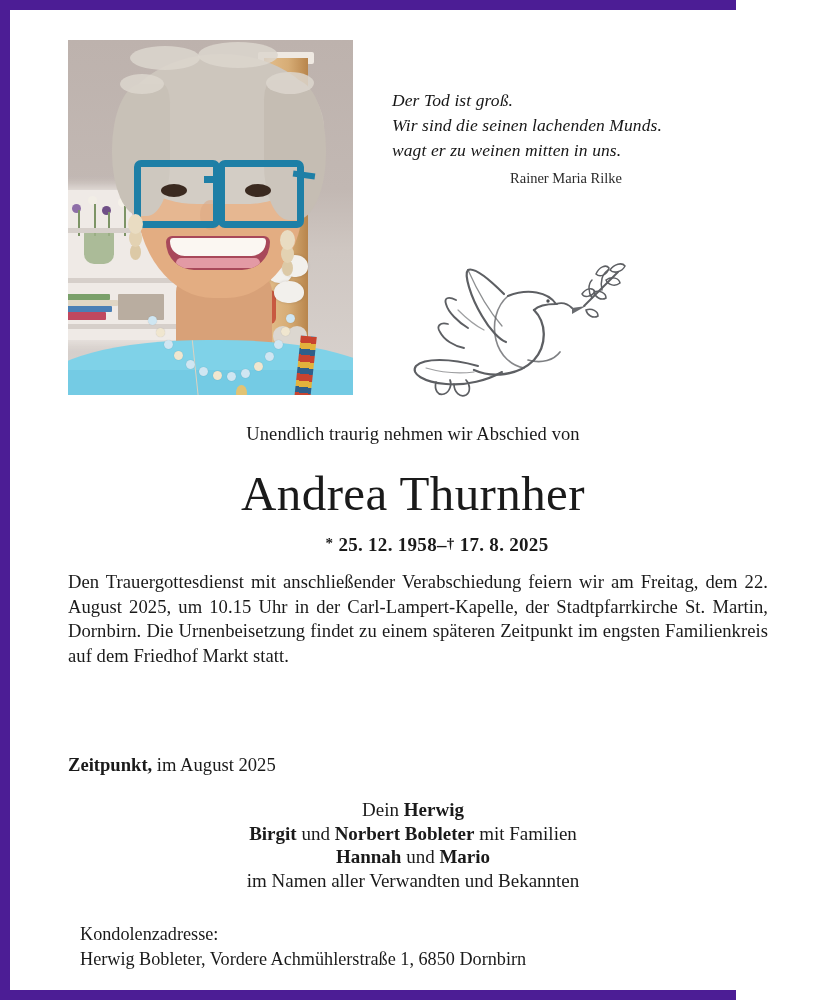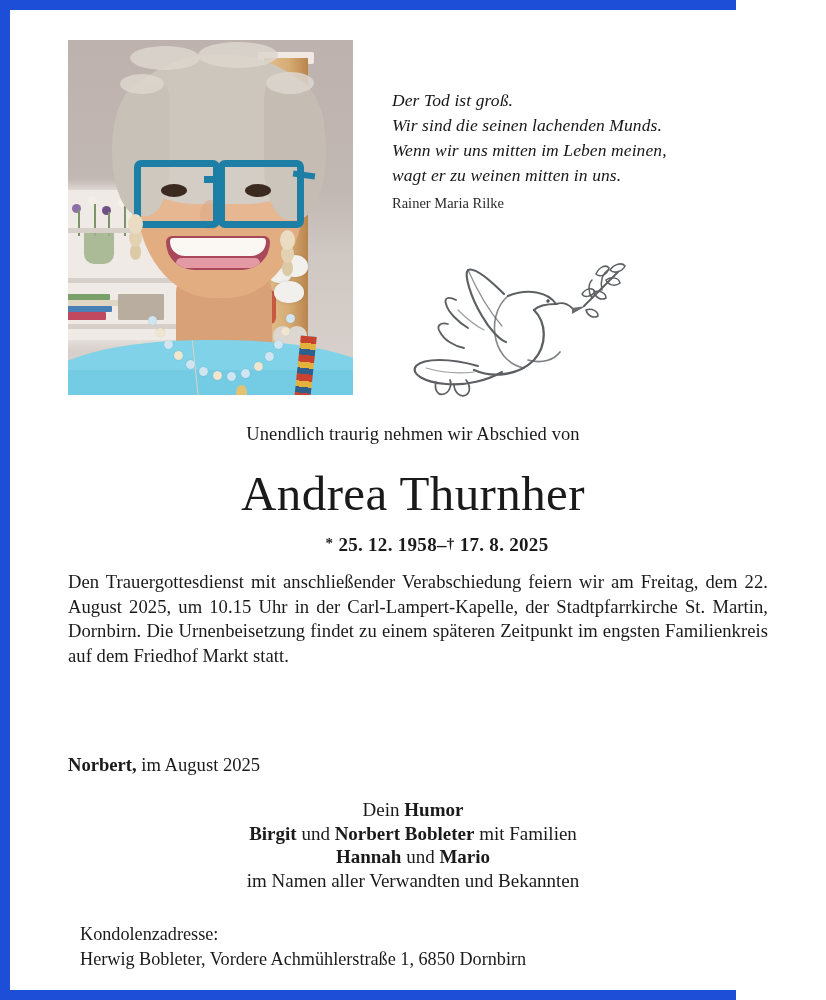--- a/index.html
+++ b/index.html
@@ -1,19 +1,19 @@
 <!DOCTYPE html>
 <html><head>
 <meta charset="utf-8">
 <style>
   html,body{margin:0;padding:0;background:#ffffff;}
   body{width:826px;height:1000px;overflow:hidden;
        font-family:"Liberation Serif","DejaVu Serif",serif;color:#1a1a1a;}
 
-  .page{position:absolute;left:0;top:0;width:736px;height:1000px;background:#1d4ed8;}
+  .page{position:absolute;left:0;top:0;width:736px;height:1000px;background:#4c1d95;}
   .sheet{position:absolute;left:10px;top:10px;width:806px;height:980px;background:#ffffff;}
 
   
   .top{position:absolute;left:0;top:0;width:806px;height:385px;}
 
   .photo{position:absolute;left:58px;top:30px;width:285px;height:355px;overflow:hidden;background:#b7aca7;}
   .ph-bg{position:absolute;inset:0;background:
       linear-gradient(180deg,#bdb2ad 0%,#c2b8b3 42%,#cfc7c2 60%,#d9d3cf 100%);}
   
   .ph-shelfunit{position:absolute;left:-6px;top:150px;width:130px;height:150px;background:#efeae6;
@@ -71,21 +71,21 @@
       repeating-linear-gradient(180deg,#c8432f 0 7px,#e3b23c 7px 13px,#2f5f8a 13px 19px);transform:rotate(6deg);}
   
   .nk{position:absolute;width:9px;height:9px;border-radius:50%;background:#cfe6f2;box-shadow:0 0 1px rgba(0,0,0,.2);}
   .nk.cream{background:#f0e6cf;}
   .ph-pend{position:absolute;left:168px;top:345px;width:11px;height:16px;background:#e2c373;border-radius:50%;}
   .ph-chain{position:absolute;left:128px;top:300px;width:1px;height:80px;background:#ddd2c0;transform:rotate(-6deg);}
 
   
   .poem{position:absolute;left:382px;top:78px;width:348px;}
   .poem .ln{font-style:italic;font-size:17.5px;line-height:25px;letter-spacing:.1px;color:#161616;white-space:nowrap;}
-  .attrib{margin-top:7px;text-align:left;font-size:14.5px;color:#2b2b2b;}
+  .attrib{margin-top:7px;text-align:center;font-size:14.5px;color:#2b2b2b;}
 
   
   .dove{position:absolute;left:386px;top:238px;width:230px;height:150px;}
 
   
   .lead{position:absolute;left:0;top:414px;width:806px;text-align:center;
         font-size:18.5px;letter-spacing:.1px;}
   .nm{position:absolute;left:0;top:455px;width:806px;text-align:center;
       font-size:49px;line-height:58px;letter-spacing:.4px;font-weight:400;}
   .dates{position:absolute;left:0;top:524px;width:806px;text-align:center;
@@ -203,21 +203,20 @@
         <div class="nk" style="left:206px;top:300px;"></div>
         <div class="nk cream" style="left:213px;top:287px;"></div>
         <div class="nk" style="left:218px;top:274px;"></div>
         <div class="ph-pend"></div>
       </div>
     </div>
 
     <div class="poem">
       <div class="ln">Der Tod ist groß.</div>
       <div class="ln">Wir sind die seinen lachenden Munds.</div>
-      <div class="ln">Wenn wir uns mitten im Leben meinen,</div>
       <div class="ln">wagt er zu weinen mitten in uns.</div>
       <div class="attrib">Rainer Maria Rilke</div>
     </div>
 
     <div class="dove">
       <svg viewBox="0 0 230 150" width="230" height="150" aria-hidden="true">
         <g fill="none" stroke="#5d5f63" stroke-linecap="round">
 
           <path d="M112 48 C132 40 152 44 160 56 C150 56 142 58 138 62" stroke-width="2.1"></path>
           <path d="M138 62 C150 74 152 96 138 112 C122 128 96 130 78 122" stroke-width="2.3"></path>
@@ -265,25 +264,25 @@
     <span class="sym">*</span>
     <span>25. 12. 1958</span><span>–</span><span class="sym">†</span>
     <span>17. 8. 2025</span>
   </div>
 
   <div class="body">
     <p class="p last">Den Trauergottesdienst mit anschließender Verabschiedung feiern wir am Freitag, dem 22. August 2025, um 10.15 Uhr in der Carl-Lampert-Kapelle, der Stadtpfarrkirche St. Martin, Dornbirn. Die Urnenbeisetzung findet zu einem späteren Zeitpunkt im engsten Familienkreis auf dem Friedhof Markt statt.</p>
   </div>
 
   <div class="place">
-    <b>Norbert,</b><span> im August 2025</span>
+    <b>Zeitpunkt,</b><span> im August 2025</span>
   </div>
 
   <div class="fam">
-        <div><span>Dein </span><b>Humor</b></div>
+        <div><span>Dein </span><b>Herwig</b></div>
         <div><b>Birgit</b><span> und </span><b>Norbert Bobleter</b><span> mit Familien</span></div>
         <div><b>Hannah</b><span> und </span><b>Mario</b></div>
         <div><span>im Namen aller Verwandten und Bekannten</span></div>
       </div>
 
   <div class="kond">
     <div>Kondolenzadresse:</div>
     <div>Herwig Bobleter, Vordere Achmühlerstraße 1, 6850 Dornbirn</div>
   </div>
 

